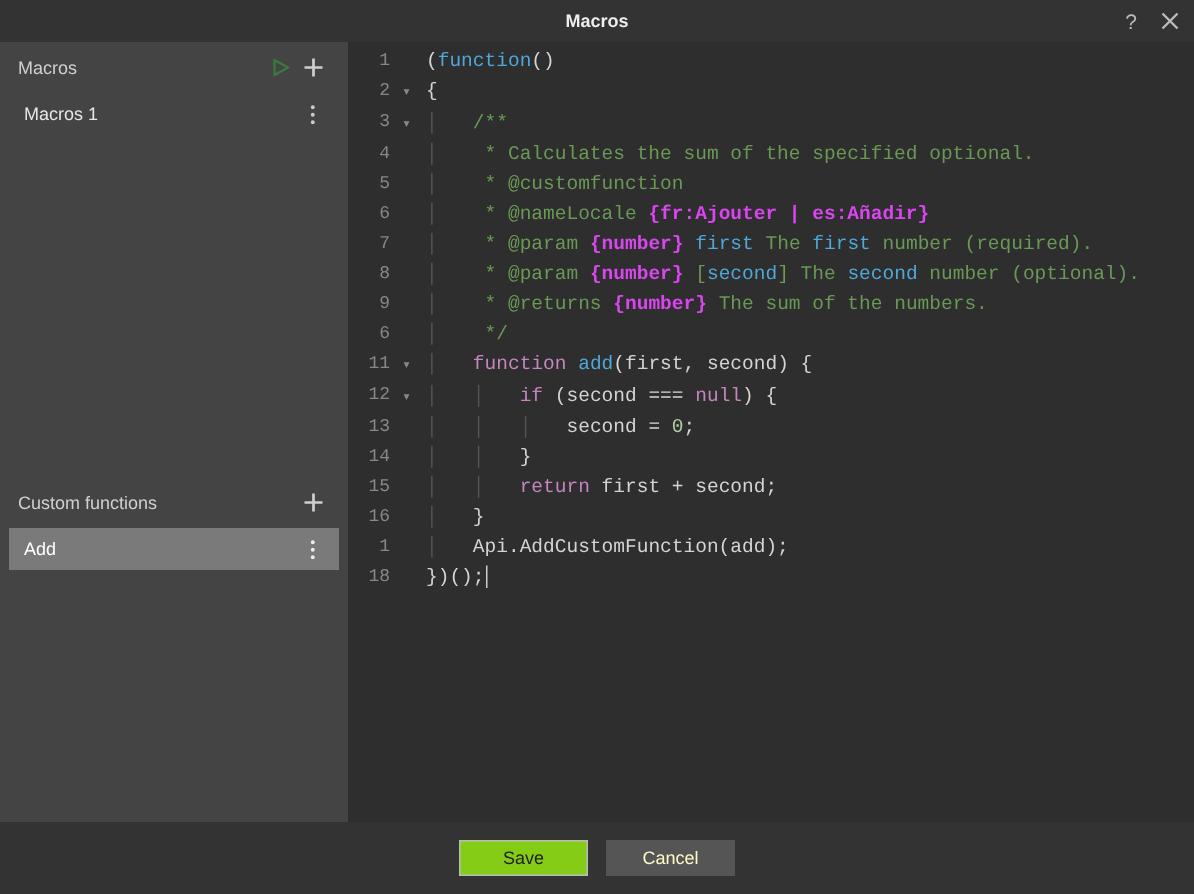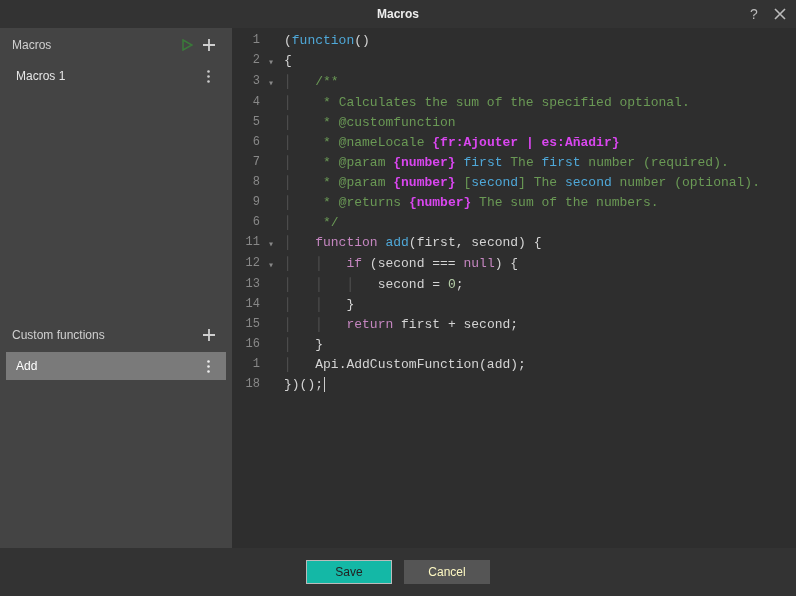--- a/index.html
+++ b/index.html
@@ -35,21 +35,21 @@
   .tok-kw    { color: #c586c0; }
   .tok-def   { color: #4fa8d8; }  
   .tok-id    { color: #d4d4d4; }
   .tok-num   { color: #b5cea8; }
   .tok-com   { color: #6a9955; }
   .tok-type  { color: #d946ef; font-weight: bold; }
   .cursor-caret { display:inline-block; width:1px; height:15px; background:#ccc; vertical-align: text-bottom; margin-left:1px; }
   .guide { color:#555; }
   .footer { height: 48px; background: #333; display: flex; align-items: center; justify-content: center; gap: 12px; }
   .btn { min-width: 86px; height: 24px; background: #555; color: #fef9c3; border: 1px solid #555; font-size: 12px; cursor: pointer; display: inline-flex; align-items: center; justify-content: center; }
-  .btn.primary { background: #14b8a6; color: #222; border: 1px solid #bbb; }
+  .btn.primary { background: #84cc16; color: #222; border: 1px solid #bbb; }
   .plus-svg { width:14px; height:14px; }
   .run-svg { width:12px; height:12px; }
   .dots-svg { width:3px; height:13px; }
 </style>
 </head>
 <body>
 
 <div class="dialog">
   <div class="titlebar">
     <div class="title">Macros</div>

